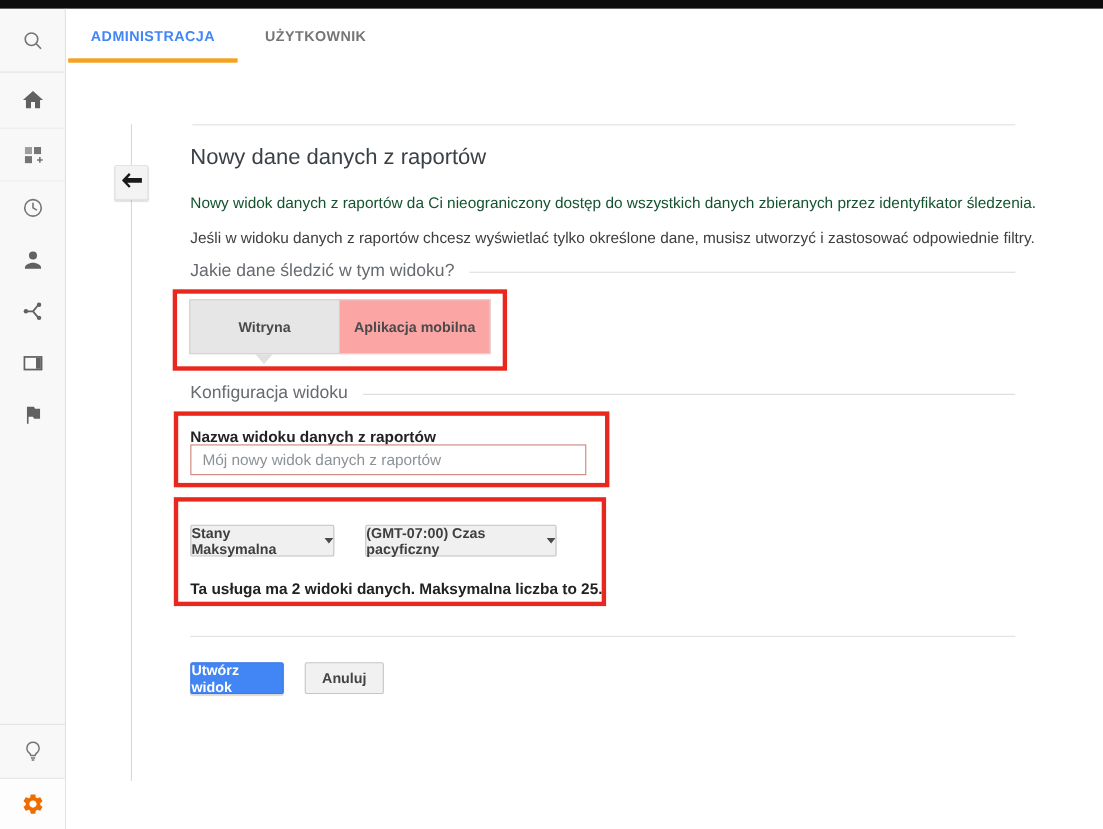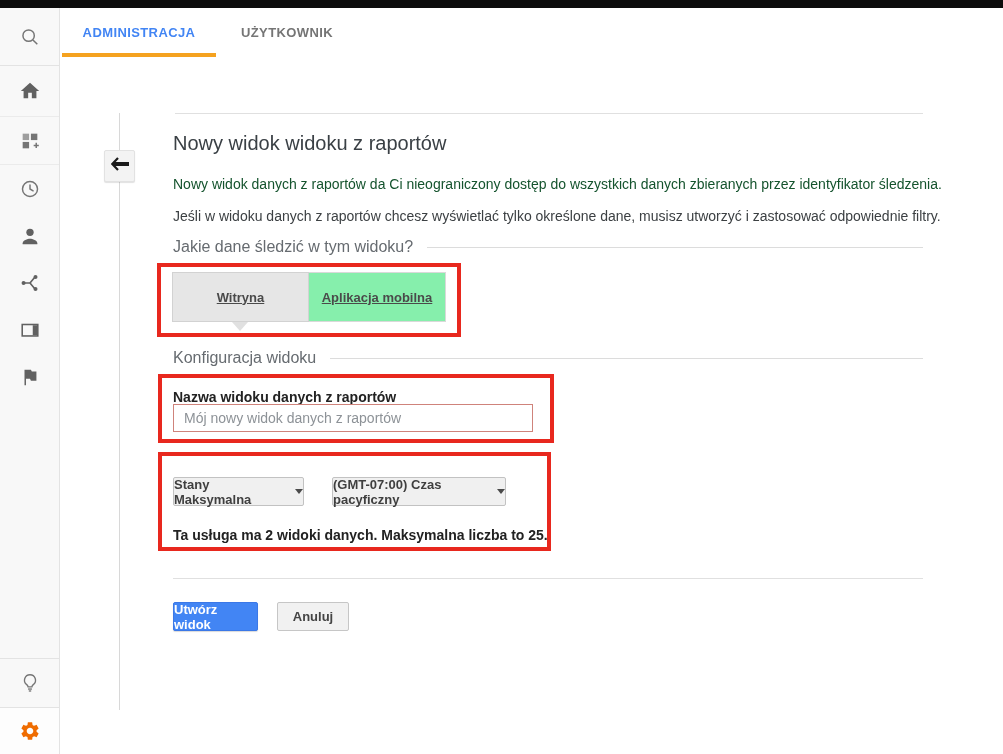--- a/index.html
+++ b/index.html
@@ -40,23 +40,23 @@
   .section-2 { top:287px; }
   .section-label { font-size:16px; color:#666b70; white-space:nowrap; }
   .section-line { flex:1; height:1px; background:#dcdcdc; margin-left:14px; }
 
   .annotation { position:absolute; border:4px solid #e8281e; pointer-events:none; }
   .ann-1 { left:97px; top:201px; width:304px; height:74px; }
   .ann-2 { left:98px; top:312px; width:396px; height:69px; }
   .ann-3 { left:98px; top:390px; width:393px; height:99px; }
 
   .toggle { position:absolute; left:112px; top:210px; display:flex; }
-  .toggle-btn { width:137px; height:50px; display:flex; align-items:center; justify-content:center; font-size:13px; font-weight:bold; color:#4a4a4a; cursor:pointer;text-decoration:underline; }
+  .toggle-btn { width:137px; height:50px; display:flex; align-items:center; justify-content:center; font-size:13px; font-weight:bold; color:#4a4a4a; cursor:pointer; }
   .toggle-selected { background:#e6e6e6; border:1px solid #d2d2d2; }
-  .toggle-unselected { background:#86efac; border:1px solid #d9d9d9; border-left:none; }
+  .toggle-unselected { background:#fca5a5; border:1px solid #d9d9d9; border-left:none; }
   .toggle-caret { position:absolute; left:172px; top:260px; width:0; height:0; border-left:8px solid transparent; border-right:8px solid transparent; border-top:9px solid #e0e0e0; }
 
   .field-label { position:absolute; left:113px; font-size:14px; font-weight:bold; color:#222; }
   .label-name { top:327px; }
   .label-tz { top:402px; }
 
   .name-input { position:absolute; left:113px; top:342px; width:360px; height:28px; border:1px solid #cf837b; background:#fff; font-size:14px; color:#212121; padding:0 10px; font-family:"Liberation Sans", sans-serif; outline:none; }
   .name-input::placeholder { color:#8d9297; opacity:1; }
 
   .dropdown { position:absolute; top:415px; height:29px; background:#f0f0f0; border:1px solid #c2c2c2; border-radius:2px; display:flex; align-items:center; justify-content:center; font-size:13px; font-weight:bold; color:#3f3f3f; cursor:pointer; }
@@ -177,21 +177,21 @@
   <div class="vline"></div>
 
   <div class="back-btn">
     <span>
       <svg width="18" height="14" viewBox="0 0 18 14">
           <path d="M7 1 L2.2 6 H17 V8 H2.2 L7 13" fill="none" stroke="#1a1a1a" stroke-width="2.2"></path>
         </svg>
     </span>
   </div>
 
-  <div class="page-title">Nowy widok widoku z raportów</div>
+  <div class="page-title">Nowy dane danych z raportów</div>
   <div class="intro-1">Nowy widok danych z raportów da Ci nieograniczony dostęp do wszystkich danych zbieranych przez identyfikator śledzenia.</div>
   <div class="intro-2">Jeśli w widoku danych z raportów chcesz wyświetlać tylko określone dane, musisz utworzyć i zastosować odpowiednie filtry.</div>
 
   <div class="section-row section-1">
     <span class="section-label">Jakie dane śledzić w tym widoku?</span>
     <span class="section-line"></span>
   </div>
 
   <div class="toggle">
     <div class="toggle-btn toggle-selected">

